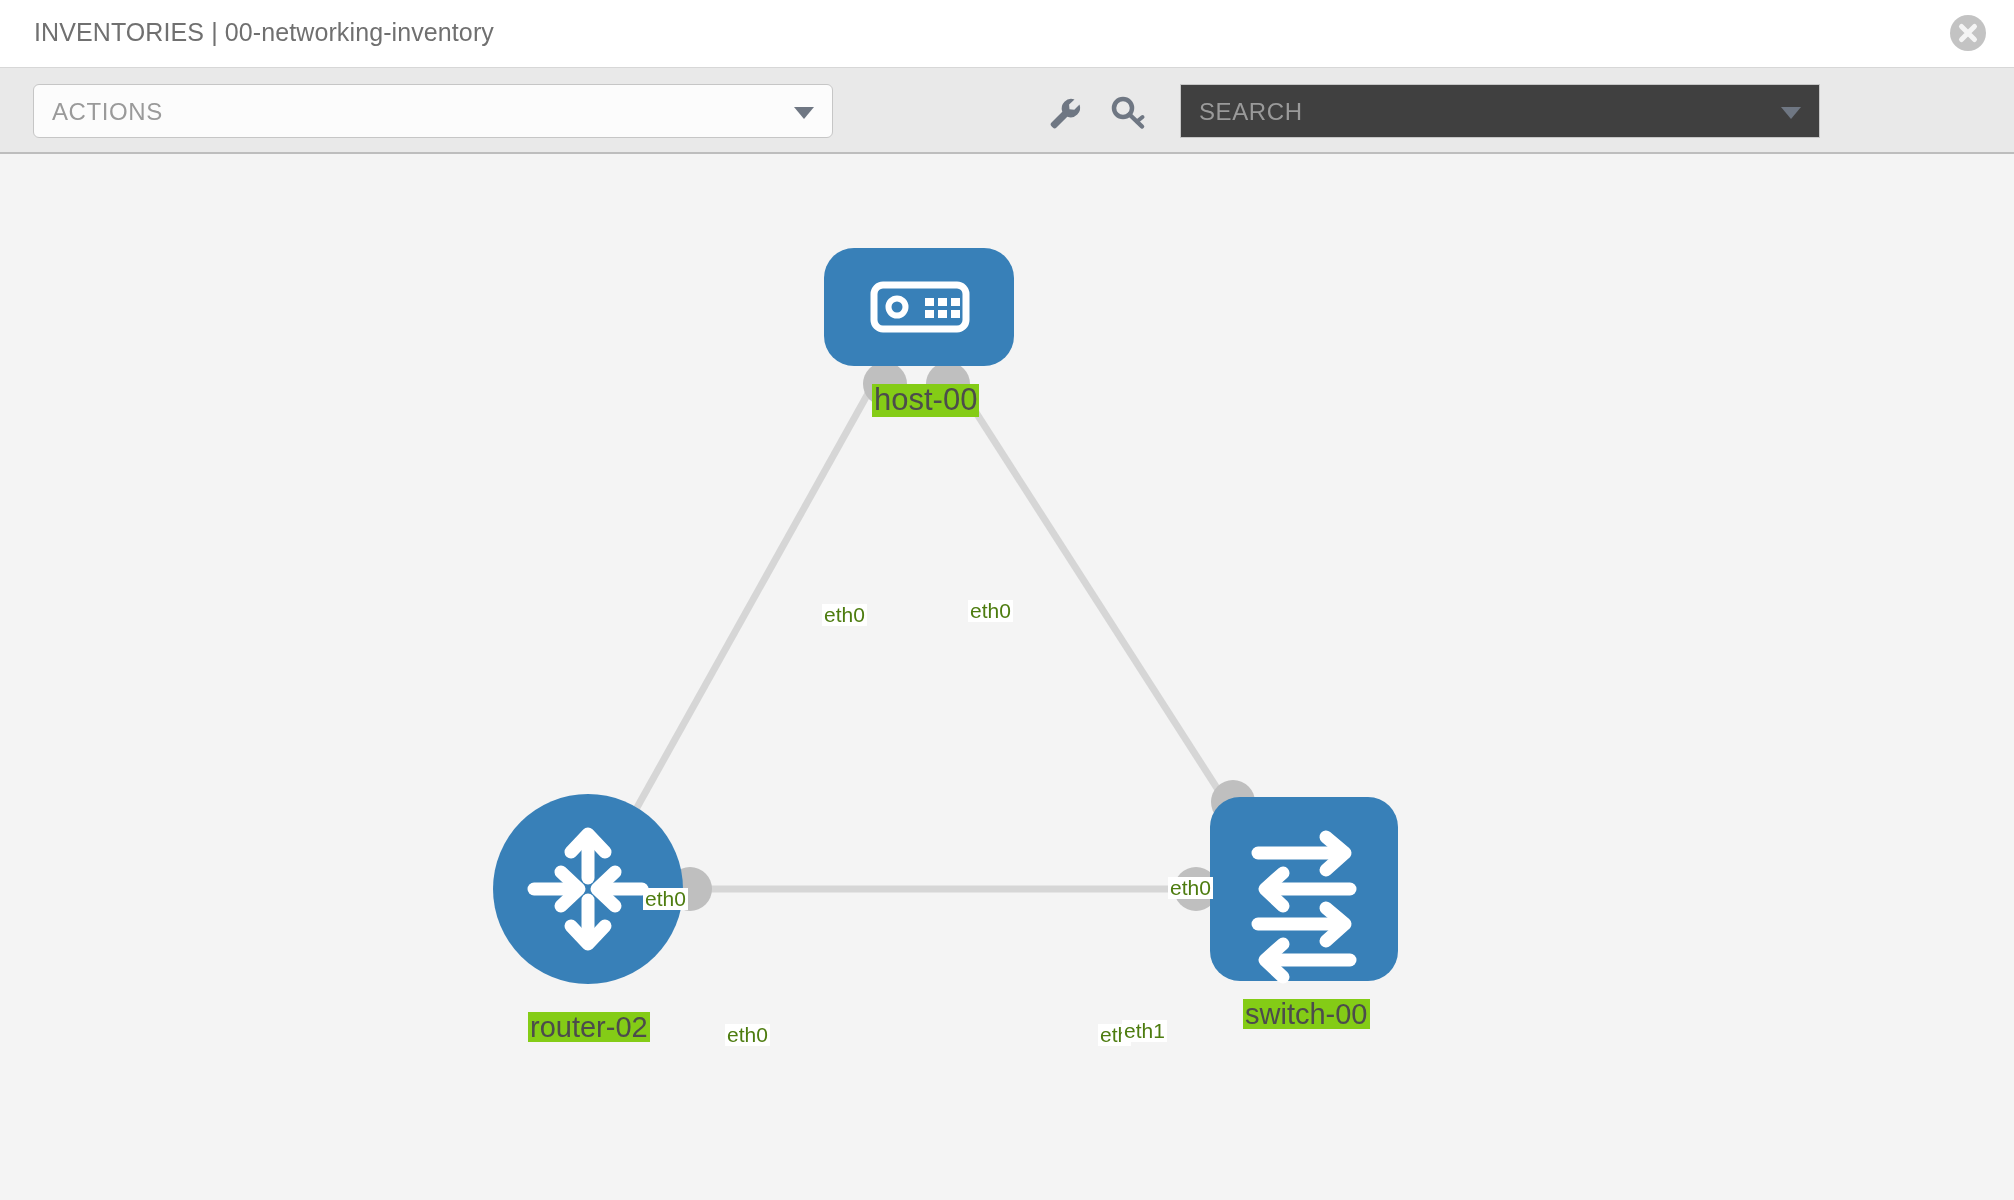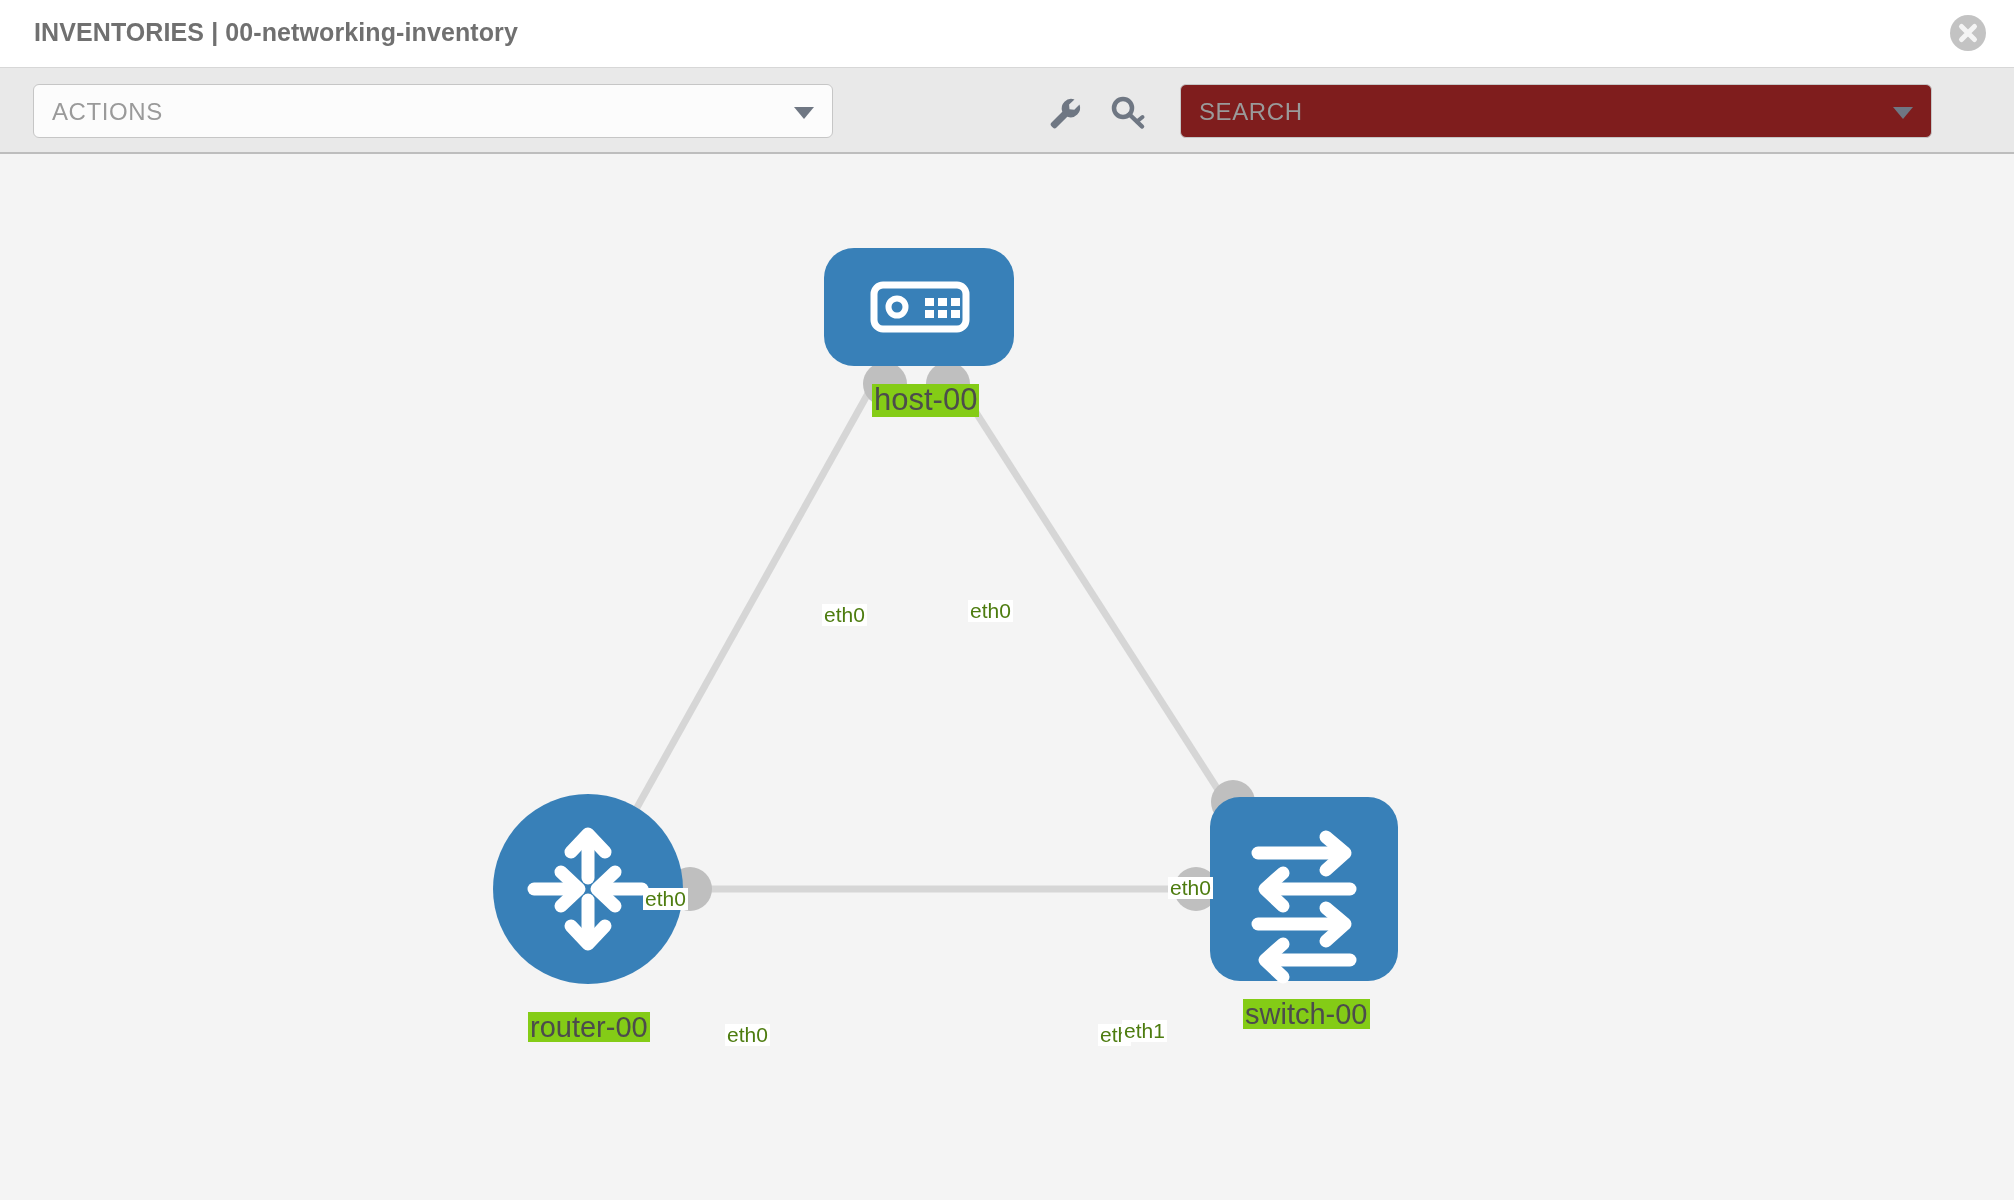--- a/index.html
+++ b/index.html
@@ -27,21 +27,21 @@
     height: 68px;
     background: #ffffff;
     border-bottom: 1px solid #d7d7d7;
     box-sizing: border-box;
   }
   .header-title {
     position: absolute;
     left: 34px;
     top: 18px;
     font-size: 25px;
-    font-weight: bold;
+    font-weight: normal;
     color: #707070;
     letter-spacing: 0.1px;
     white-space: nowrap;
   }
   .close-btn {
     position: absolute;
     right: 28px;
     top: 15px;
     width: 36px;
     height: 36px;
@@ -98,25 +98,25 @@
     height: 36px;
     cursor: pointer;
   }
   .tool-icon.wrench { left: 1045px; }
   .tool-icon.key    { left: 1110px; }
 
   .search-box {
     position: absolute;
     left: 1180px;
     top: 16px;
-    width: 752px;
+    width: 640px;
     height: 54px;
-    background: #7f1d1d;
+    background: #404040;
     border: 1px solid #c6c6c6;
-    border-radius: 6px;
+    border-radius: 0;
     box-sizing: border-box;
     cursor: text;
   }
   .search-box .label {
     position: absolute;
     left: 18px;
     top: 13px;
     font-size: 24px;
     color: #9a9a9a;
     letter-spacing: 0.6px;
@@ -259,21 +259,21 @@
           <path d="M1258 770 L1342 770"></path>
           <path d="M1326 754 L1345 770 L1326 787"></path>
 
           <path d="M1350 806 L1268 806"></path>
           <path d="M1283 790 L1265 806 L1283 823"></path>
         </g>
       </g>
     </svg>
 
     <div class="node-label" style="left:872px; top:230px; font-size:31px;">host-00</div>
-    <div class="node-label" style="left:528px; top:858px;">router-00</div>
+    <div class="node-label" style="left:528px; top:858px;">router-02</div>
     <div class="node-label" style="left:1243px; top:845px;text-align:right;">switch-00</div>
 
     <div class="iface-label" style="left:822px; top:450px;">eth0</div>
     <div class="iface-label" style="left:968px; top:446px;">eth0</div>
     <div class="iface-label" style="left:643px; top:734px;">eth0</div>
     <div class="iface-label" style="left:1168px; top:723px;">eth0</div>
     <div class="iface-label" style="left:725px; top:870px;">eth0</div>
     <div class="iface-label" style="left:1098px; top:870px;">eth</div>
     <div class="iface-label" style="left:1122px; top:866px;">eth1</div>
 

